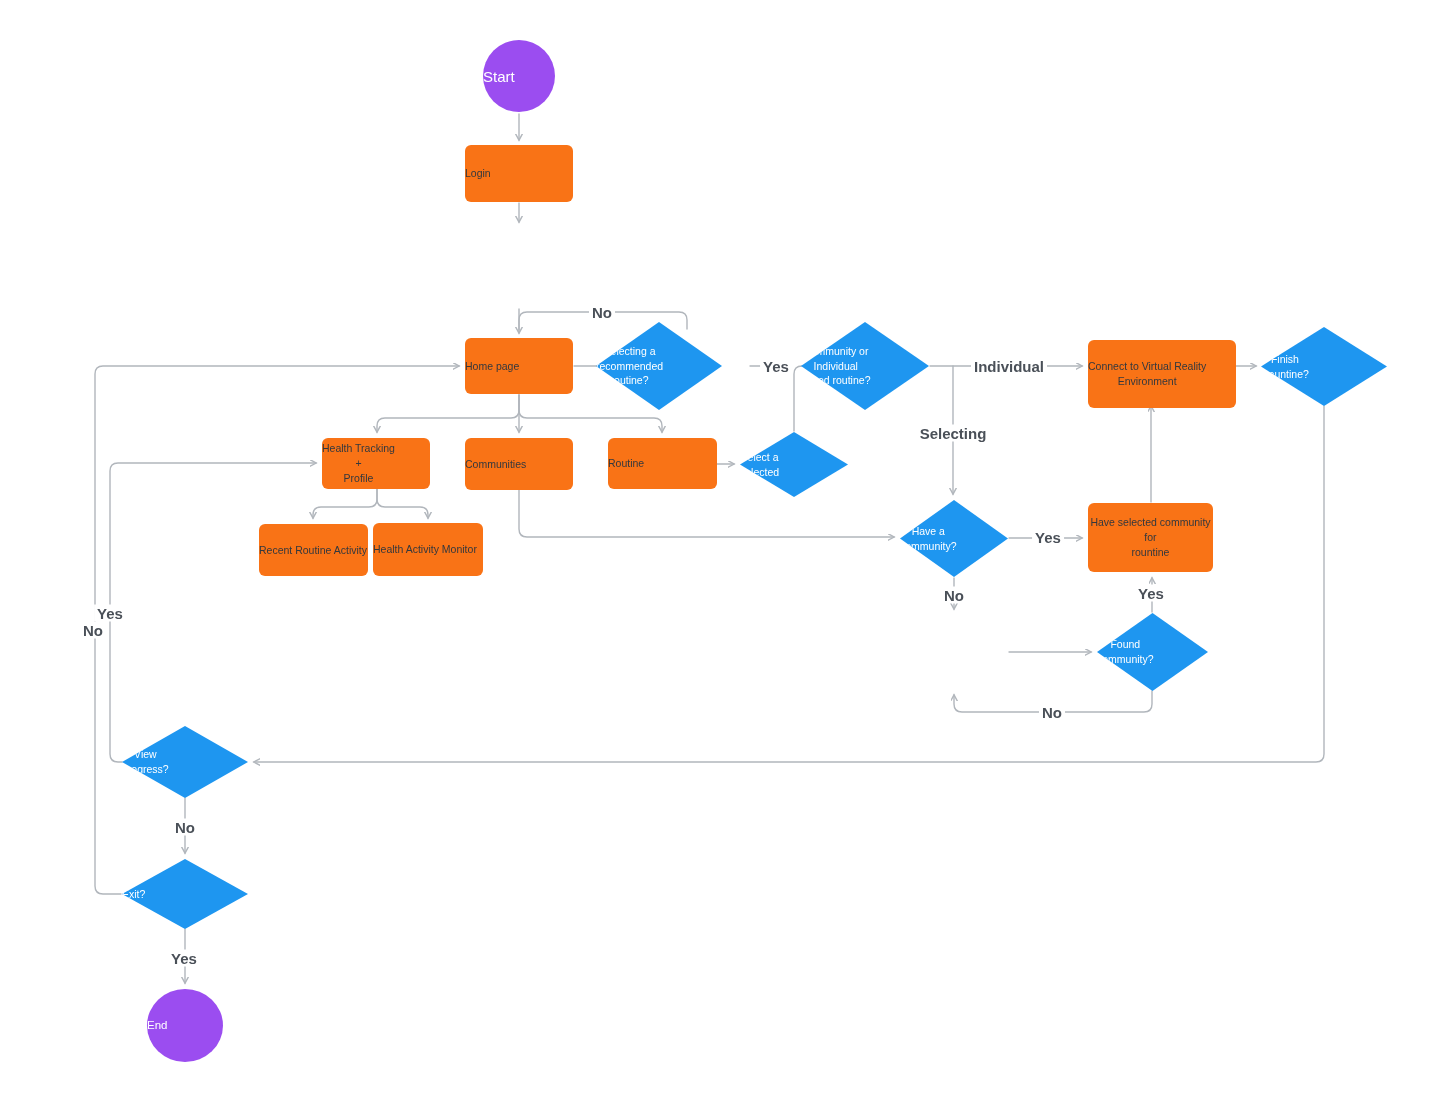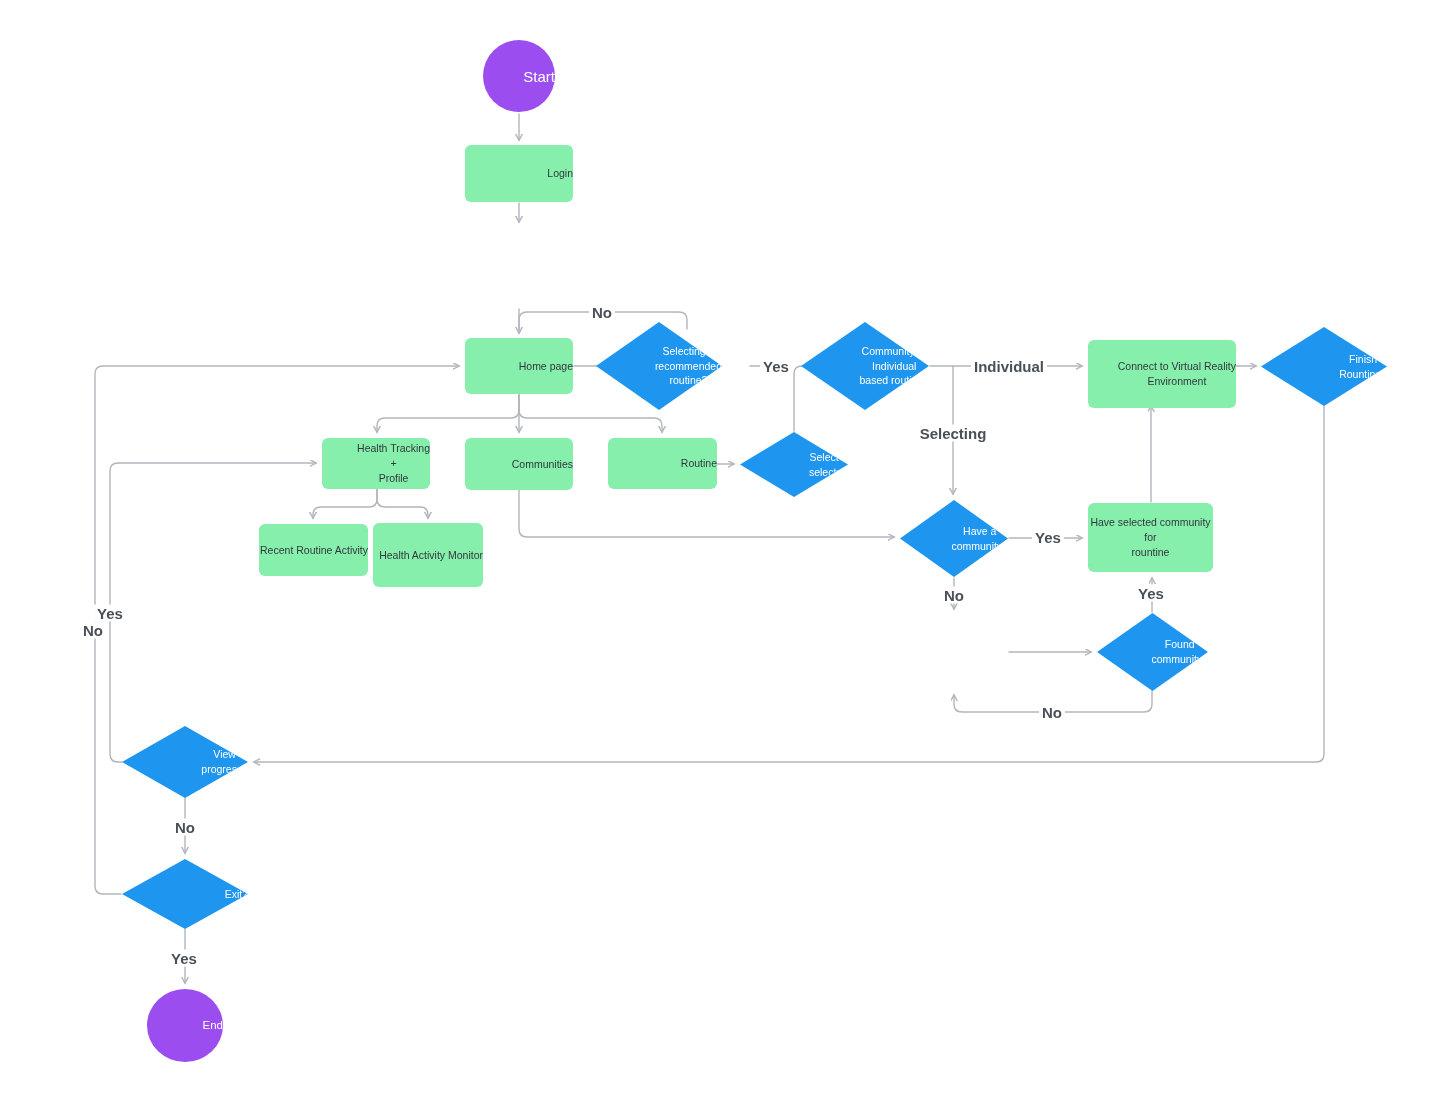--- a/index.html
+++ b/index.html
@@ -22,31 +22,31 @@
   svg .edge {
     fill: none;
     stroke: #B1B6BC;
     stroke-width: 1.4;
     stroke-linecap: round;
   }
   .node {
     position: absolute;
     display: flex;
     align-items: center;
-    justify-content: flex-end;
+    justify-content: flex-start;
     text-align: center;
     box-sizing: border-box;
   }
   .node span {
     white-space: pre-line;
     line-height: 1.4;
     pointer-events: none;
   }
   .node.rect {
-    background: #86efac;
+    background: #f97316;
     border-radius: 6px;
     color: #33383E;
     font-size: 10.5px;
   }
   .node.diamond {
     background: #1E96F0;
     clip-path: polygon(50% 0%, 100% 50%, 50% 100%, 0% 50%);
     color: #ffffff;
     font-size: 10.5px;
   }
@@ -162,21 +162,21 @@
 
   <div class="node diamond" style="left:740px;top:432px;width:108px;height:65px">
     <span>Select a
 selected</span>
   </div>
 
   <div class="node rect" style="left:259px;top:524px;width:109px;height:52px">
     <span>Recent Routine Activity</span>
   </div>
 
-  <div class="node rect" style="left:373px;top:523px;width:110px;height:64px">
+  <div class="node rect" style="left:373px;top:523px;width:110px;height:53px">
     <span>Health Activity Monitor</span>
   </div>
 
   <div class="node diamond" style="left:900px;top:500px;width:108px;height:77px">
     <span>Have a
 community?</span>
   </div>
 
   <div class="node rect" style="left:1088px;top:503px;width:125px;height:69px">
     <span>Have selected community for

